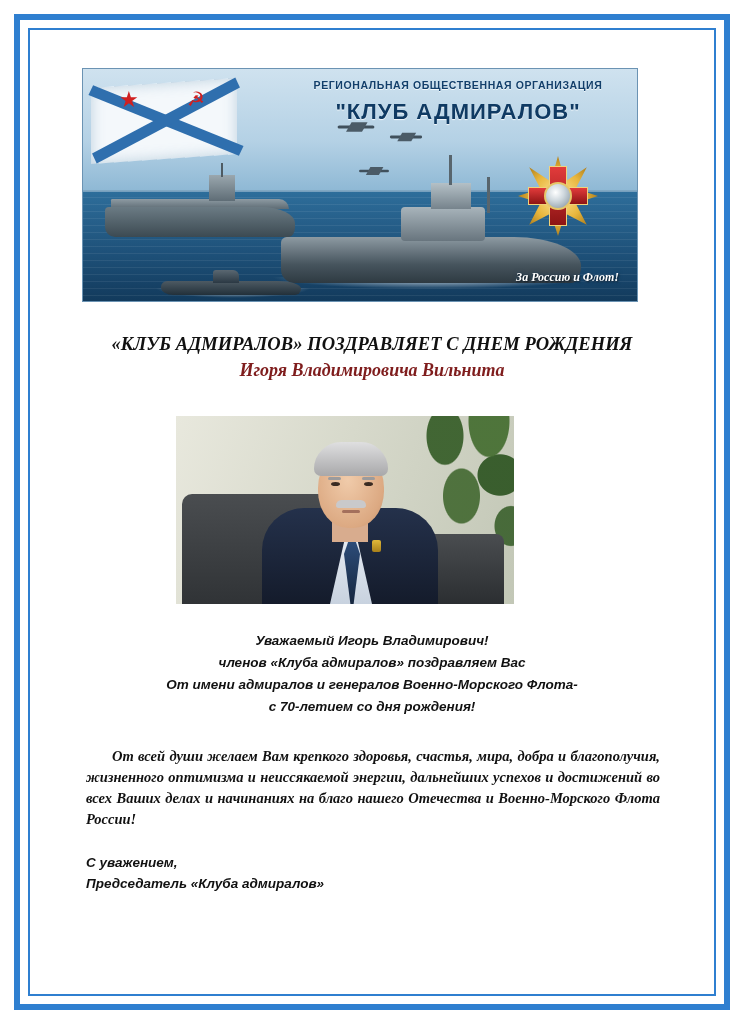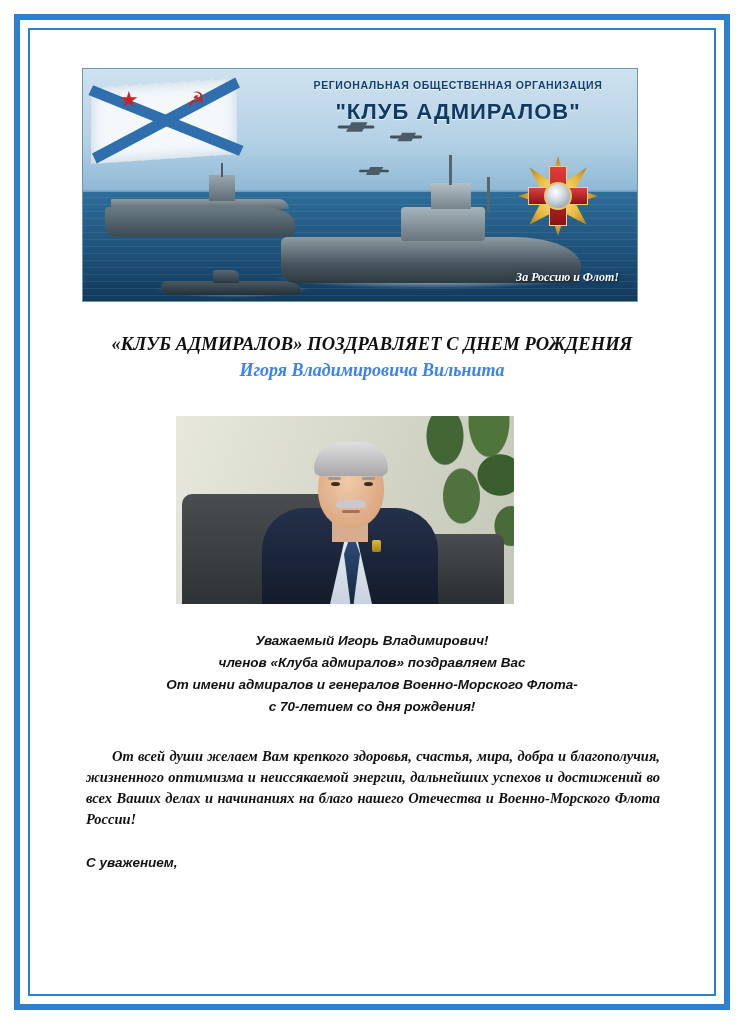--- a/index.html
+++ b/index.html
@@ -352,21 +352,21 @@
     letter-spacing: 0.1px;
   }
   .title2 {
     position: absolute;
     left: 0; right: 0;
     top: 316px;
     text-align: center;
     font-size: 18px;
     font-weight: bold;
     font-style: italic;
-    color: #3b82f6;
+    color: #7f1d1d;
   }
 
   
   .portrait {
     position: absolute;
     left: 132px;
     top: 372px;
     width: 338px;
     height: 188px;
     overflow: hidden;
@@ -668,17 +668,18 @@
       <div>Уважаемый Игорь Владимирович!</div>
       <div>членов «Клуба адмиралов» поздравляем Вас</div>
       <div>От имени адмиралов и генералов Военно-Морского Флота-</div>
       <div>с 70-летием со дня рождения!</div>
     </div>
 
     <div class="wish">От всей души желаем Вам крепкого здоровья, счастья, мира, добра и благополучия, жизненного оптимизма и неиссякаемой энергии, дальнейших успехов и достижений во всех Ваших делах и начинаниях на благо нашего Отечества и Военно-Морского Флота России!</div>
 
     <div class="regards">
       <div>С уважением,</div>
+      <div>Председатель «Клуба адмиралов»</div>
     </div>
 
 
   </div>
 </div>
 
 </body></html>

